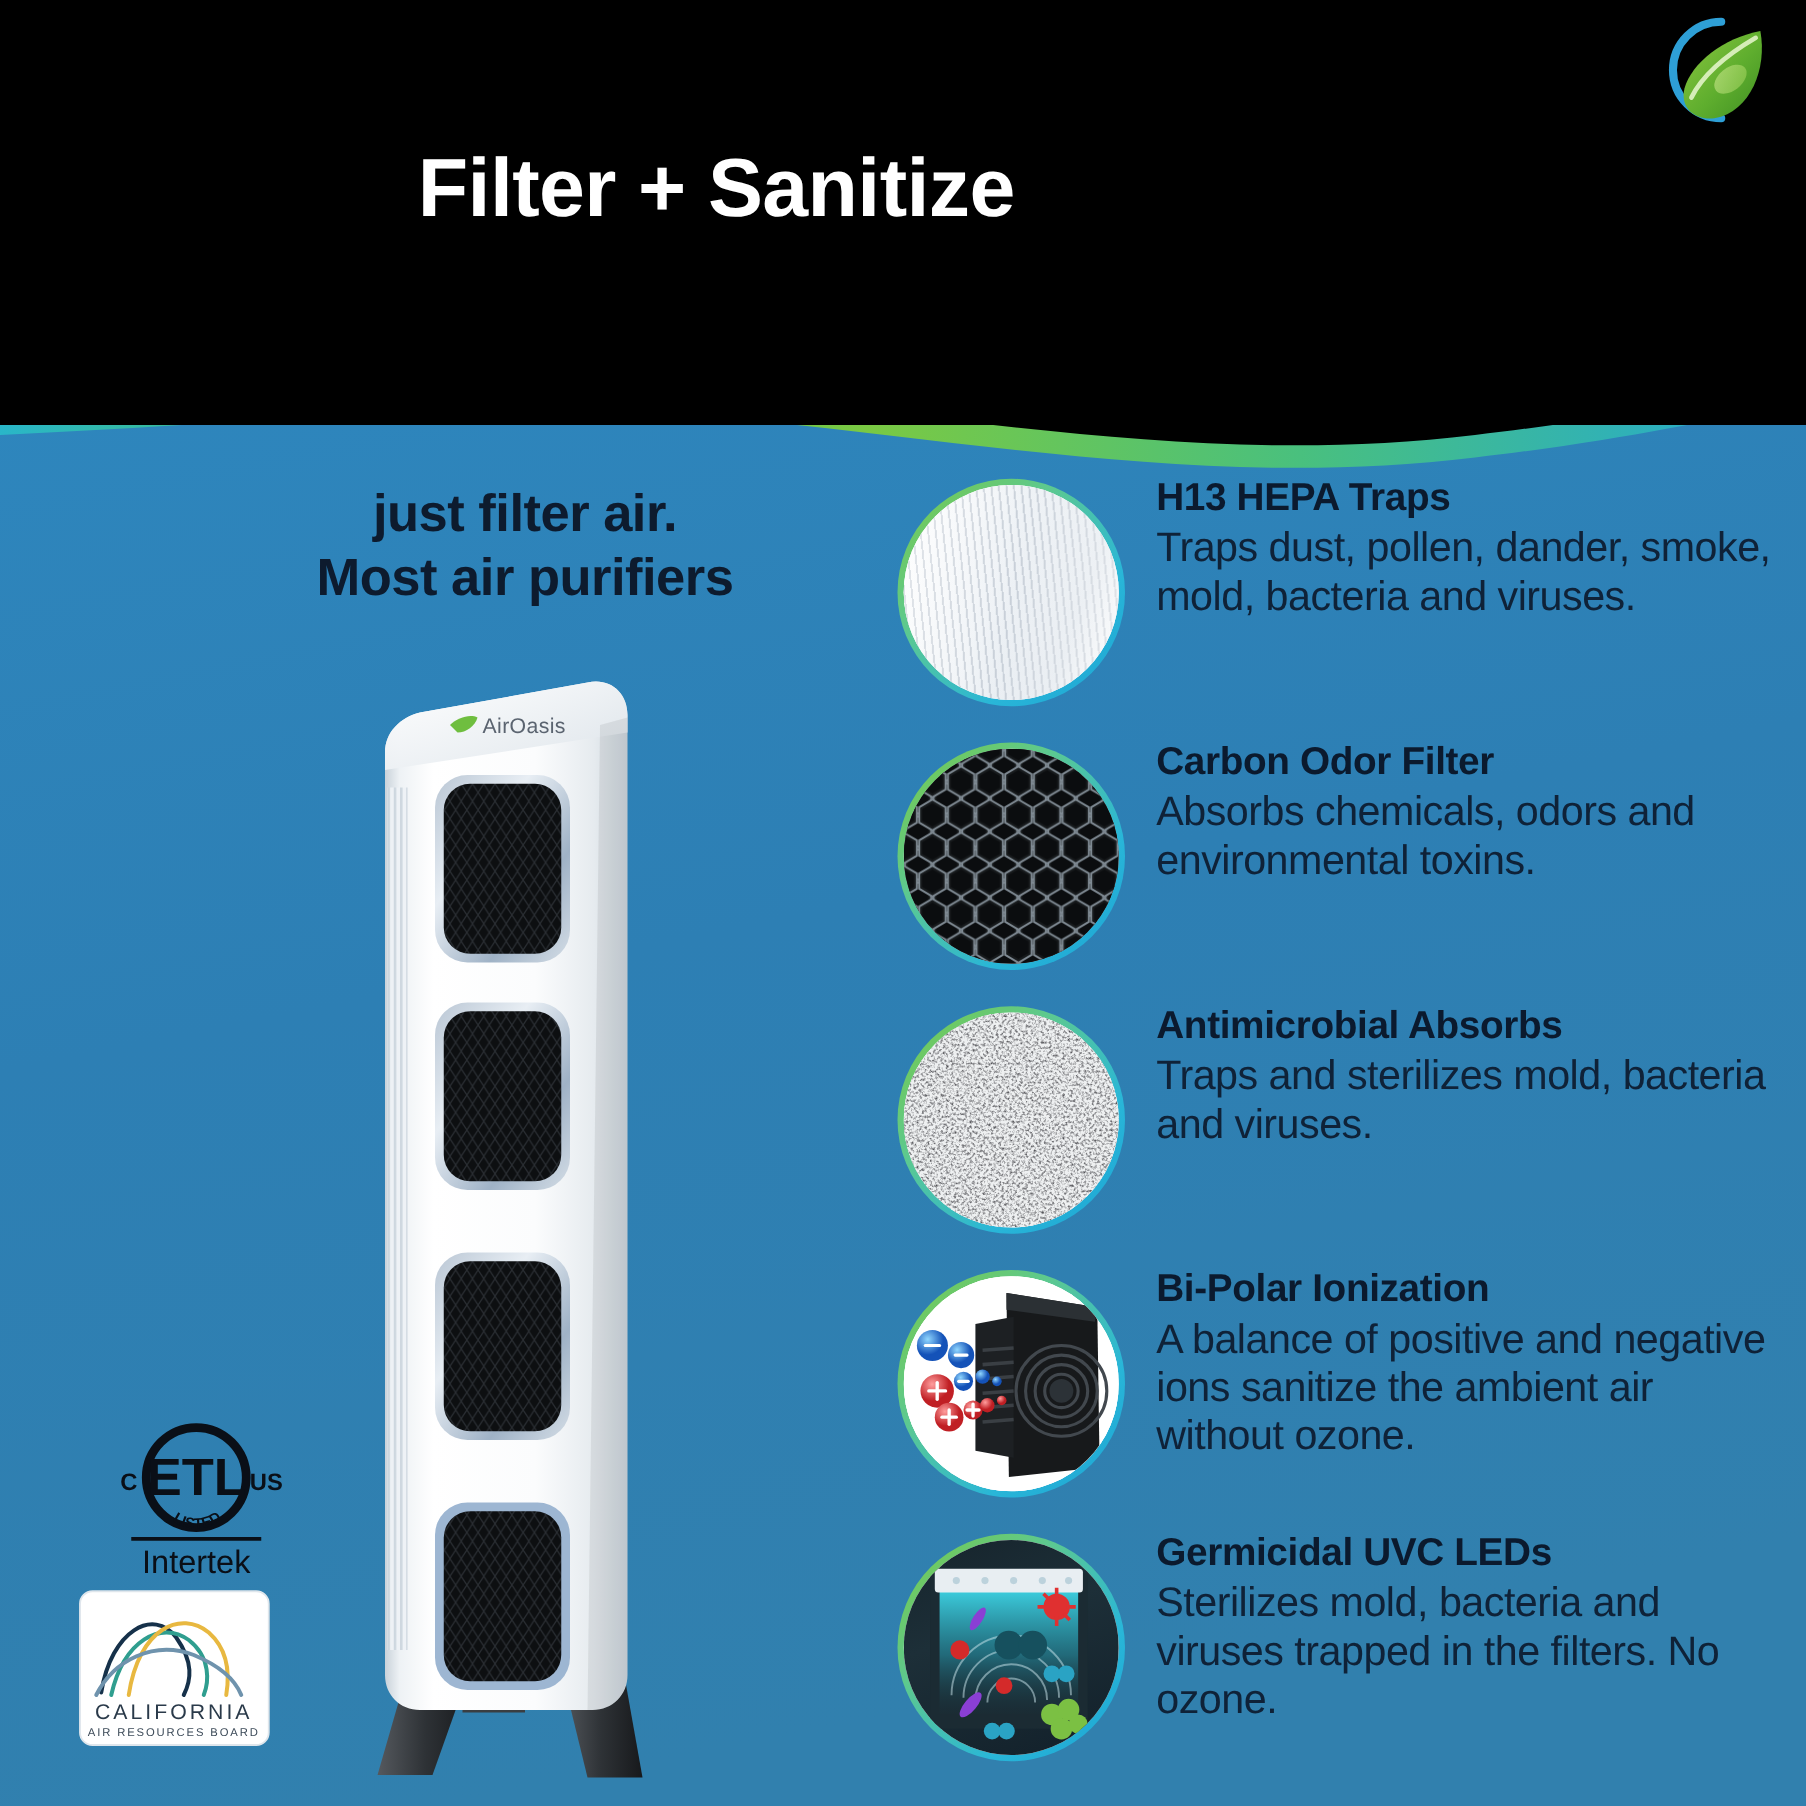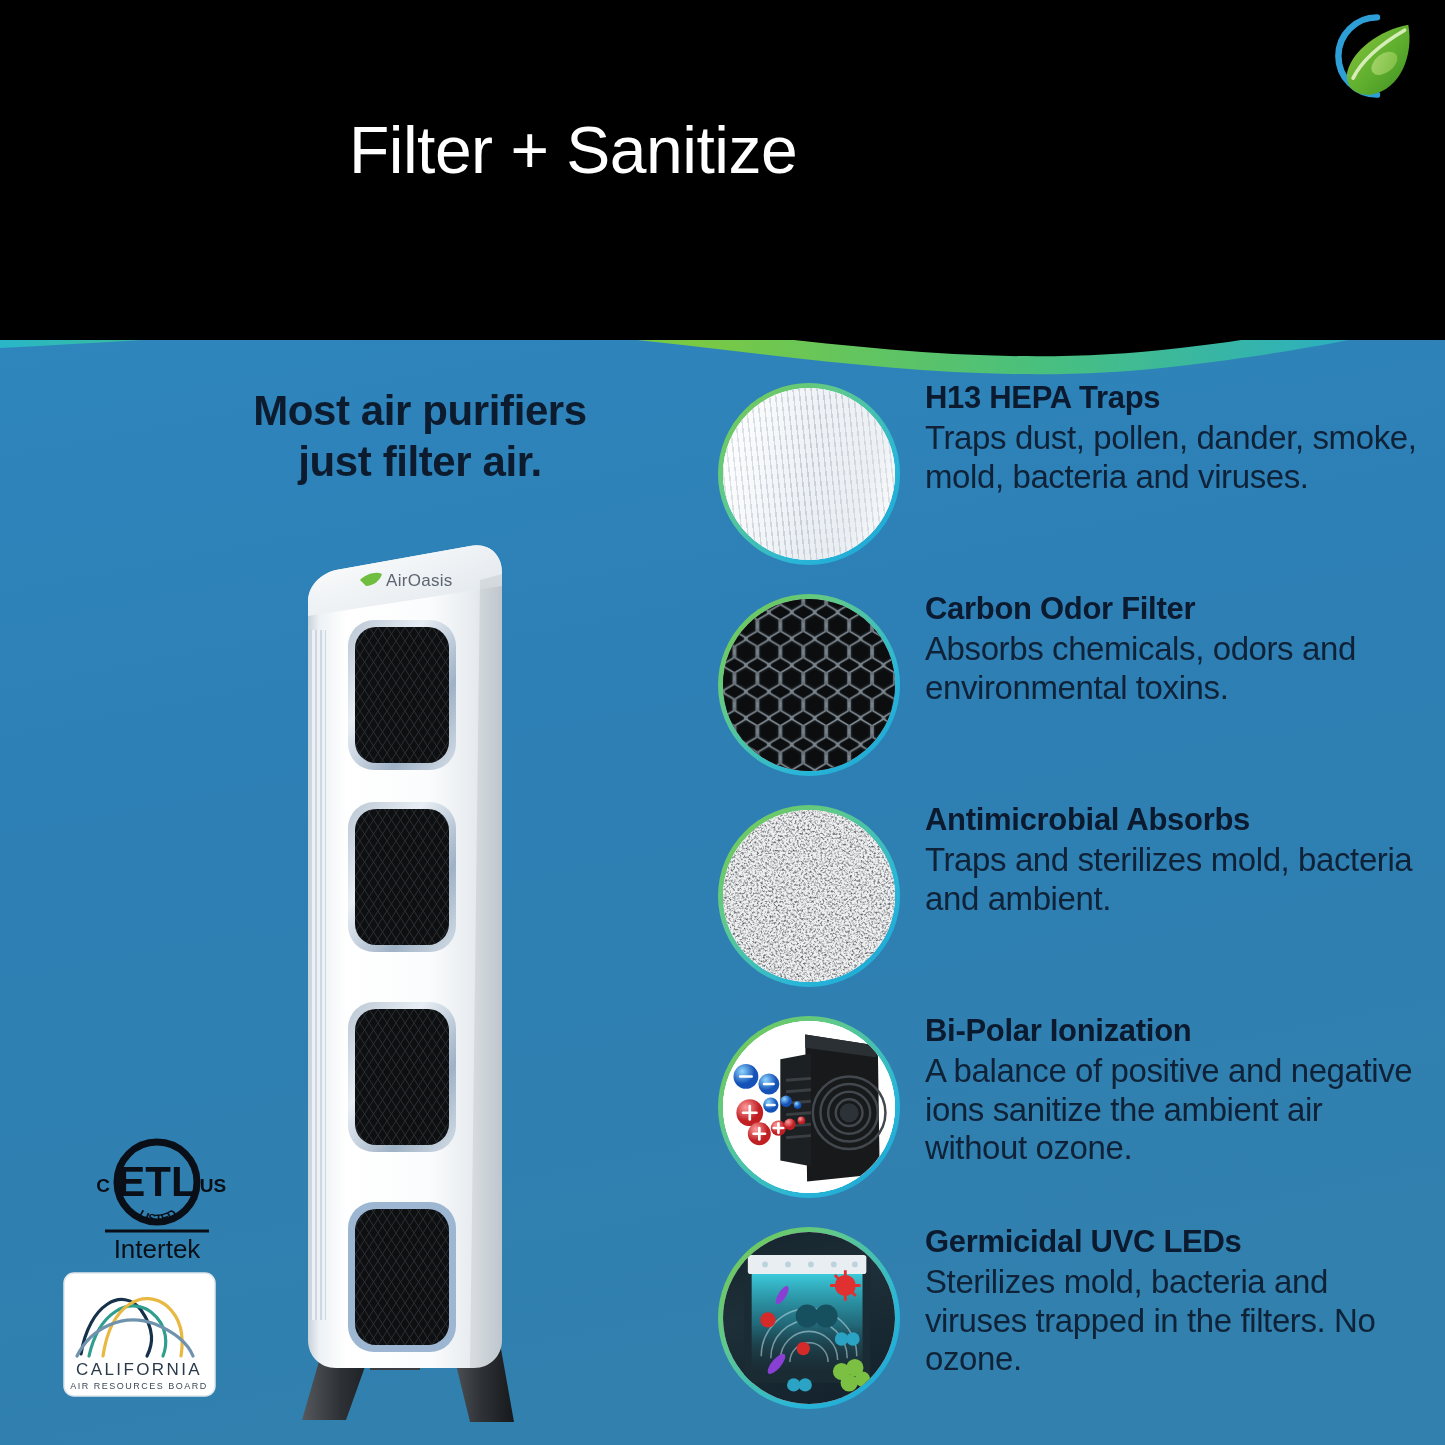--- a/index.html
+++ b/index.html
@@ -23,21 +23,21 @@
     background: #000;
     z-index: 5;
   }
   #page-title {
     position: absolute;
     left: 0; top: 112px;
     width: 1146px;
     text-align: center;
     color: #ffffff;
     font-size: 66px;
-    font-weight: 400;
+    font-weight: 700;
     letter-spacing: -0.5px;
     z-index: 8;
   }
   #brand-logo {
     position: absolute;
     right: 22px; top: 10px;
     width: 92px; height: 92px;
     z-index: 9;
   }
 
@@ -210,22 +210,22 @@
         <stop offset="100%" stop-color="#9fd356"></stop>
       </linearGradient>
     </defs>
     <path d="M50 8 A42 42 0 1 0 50 92" fill="none" stroke="#2e9fd6" stroke-width="7" stroke-linecap="round"></path>
     <path d="M84 16 C 90 48 76 86 44 92 C 26 94 14 82 18 66 C 24 44 52 22 84 16 Z" fill="url(#leafGrad)"></path>
     <path d="M80 22 C 56 36 34 54 24 74" fill="none" stroke="#e9f7cf" stroke-width="4" stroke-linecap="round" opacity="0.85"></path>
     <ellipse cx="58" cy="58" rx="16" ry="10" fill="url(#leafHi)" opacity="0.55" transform="rotate(-38 58 58)"></ellipse>
   </svg>
 
   <div id="headline">
+    <div>just filter air.</div>
     <div>Most air purifiers</div>
-    <div>just filter air.</div>
   </div>
 
   <svg id="product" viewBox="0 0 280 905">
     <defs>
       <linearGradient id="bodyGrad" x1="0" y1="0" x2="1" y2="0">
         <stop offset="0%" stop-color="#c9d2da"></stop>
         <stop offset="6%" stop-color="#eef2f5"></stop>
         <stop offset="20%" stop-color="#ffffff"></stop>
         <stop offset="62%" stop-color="#fbfcfd"></stop>
         <stop offset="86%" stop-color="#e6ebef"></stop>
@@ -378,21 +378,21 @@
                 </filter>
               </defs>
               <rect width="180" height="180" fill="#eef0f1"></rect>
               <rect width="180" height="180" filter="url(#speckle)"></rect>
             </svg>
           </div>
         </div>
       </div>
       <div class="feature-text">
         <div class="feature-title">Antimicrobial Absorbs</div>
-        <div class="feature-desc">Traps and sterilizes mold, bacteria and ambient.</div>
+        <div class="feature-desc">Traps and sterilizes mold, bacteria and viruses.</div>
       </div>
     </div>
 
     <div class="feature">
       <div class="thumb-wrap">
         <div class="thumb-ring">
           <div class="thumb-inner">
             <div class="tex-ion"></div>
             <svg viewBox="0 0 180 180" style="position:absolute;inset:0;width:100%;height:100%">
               <defs>

